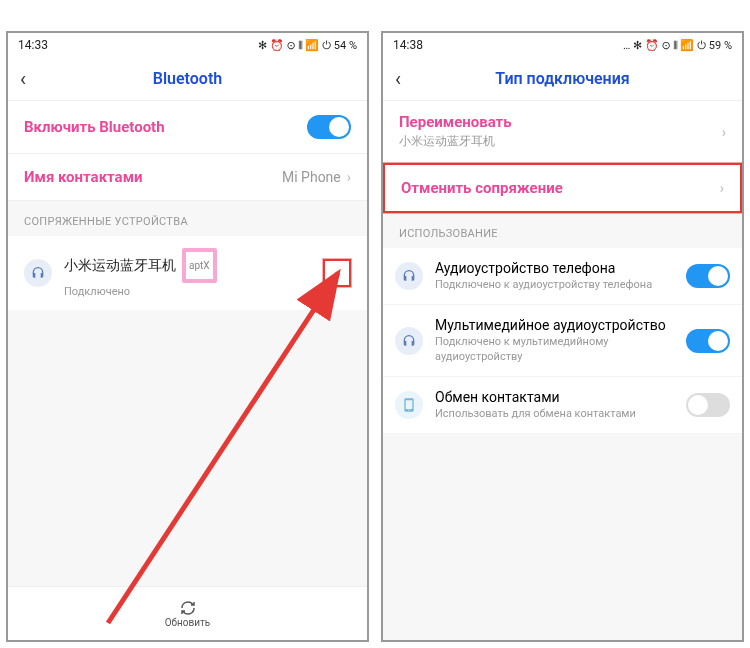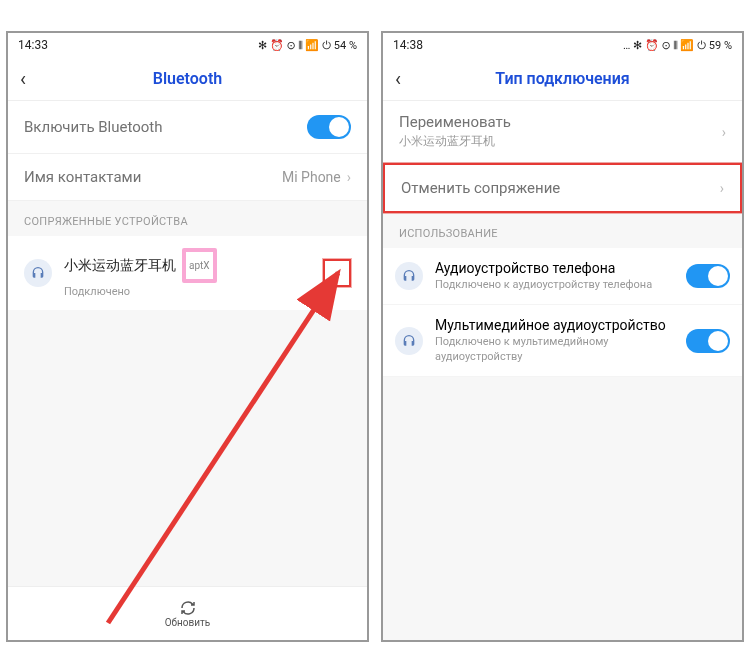--- a/index.html
+++ b/index.html
@@ -51,21 +51,21 @@
   .content { flex: 1; background: #f7f7f7; display: flex; flex-direction: column; overflow: hidden; }
   .row {
     background: #fff;
     padding: 14px 16px;
     display: flex;
     align-items: center;
     justify-content: space-between;
     border-bottom: 1px solid #f0f0f0;
     position: relative;
   }
-  .row .label { font-size: 15px; color: #737373; }
+  .row .label { font-size: 15px; color: #ec4899; font-weight: bold; }
   .row .sub { font-size: 12px; color: #999; margin-top: 2px; }
   .row .value { font-size: 14px; color: #999; margin-right: 6px; }
   .chev { color: #bbb; font-size: 14px; }
   .section-title {
     padding: 14px 16px 8px;
     font-size: 11px;
     color: #999;
     letter-spacing: 0.3px;
   }
   .toggle {
@@ -241,15 +241,29 @@
       </div>
       <div class="opt-main">
         <div class="opt-title">Мультимедийное аудиоустройство</div>
         <div class="opt-sub">Подключено к мультимедийному аудиоустройству</div>
       </div>
       <div class="toggle on">
           <div class="knob"></div>
         </div>
     </div>
 
+    <div class="opt-row">
+      <div class="dev-icon" style="background:#eaf4fb;color:#7ab3d9">
+        <svg viewBox="0 0 24 24" fill="currentColor">
+            <path d="M7 2h10a2 2 0 0 1 2 2v16a2 2 0 0 1-2 2H7a2 2 0 0 1-2-2V4a2 2 0 0 1 2-2zm0 3v13h10V5H7zm5 15.5a1 1 0 1 0 0-2 1 1 0 0 0 0 2z"></path>
+          </svg>
+      </div>
+      <div class="opt-main">
+        <div class="opt-title">Обмен контактами</div>
+        <div class="opt-sub">Использовать для обмена контактами</div>
+      </div>
+      <div class="toggle off">
+          <div class="knob"></div>
+        </div>
+    </div>
 
   </div>
 </div>
 
 </body></html>

